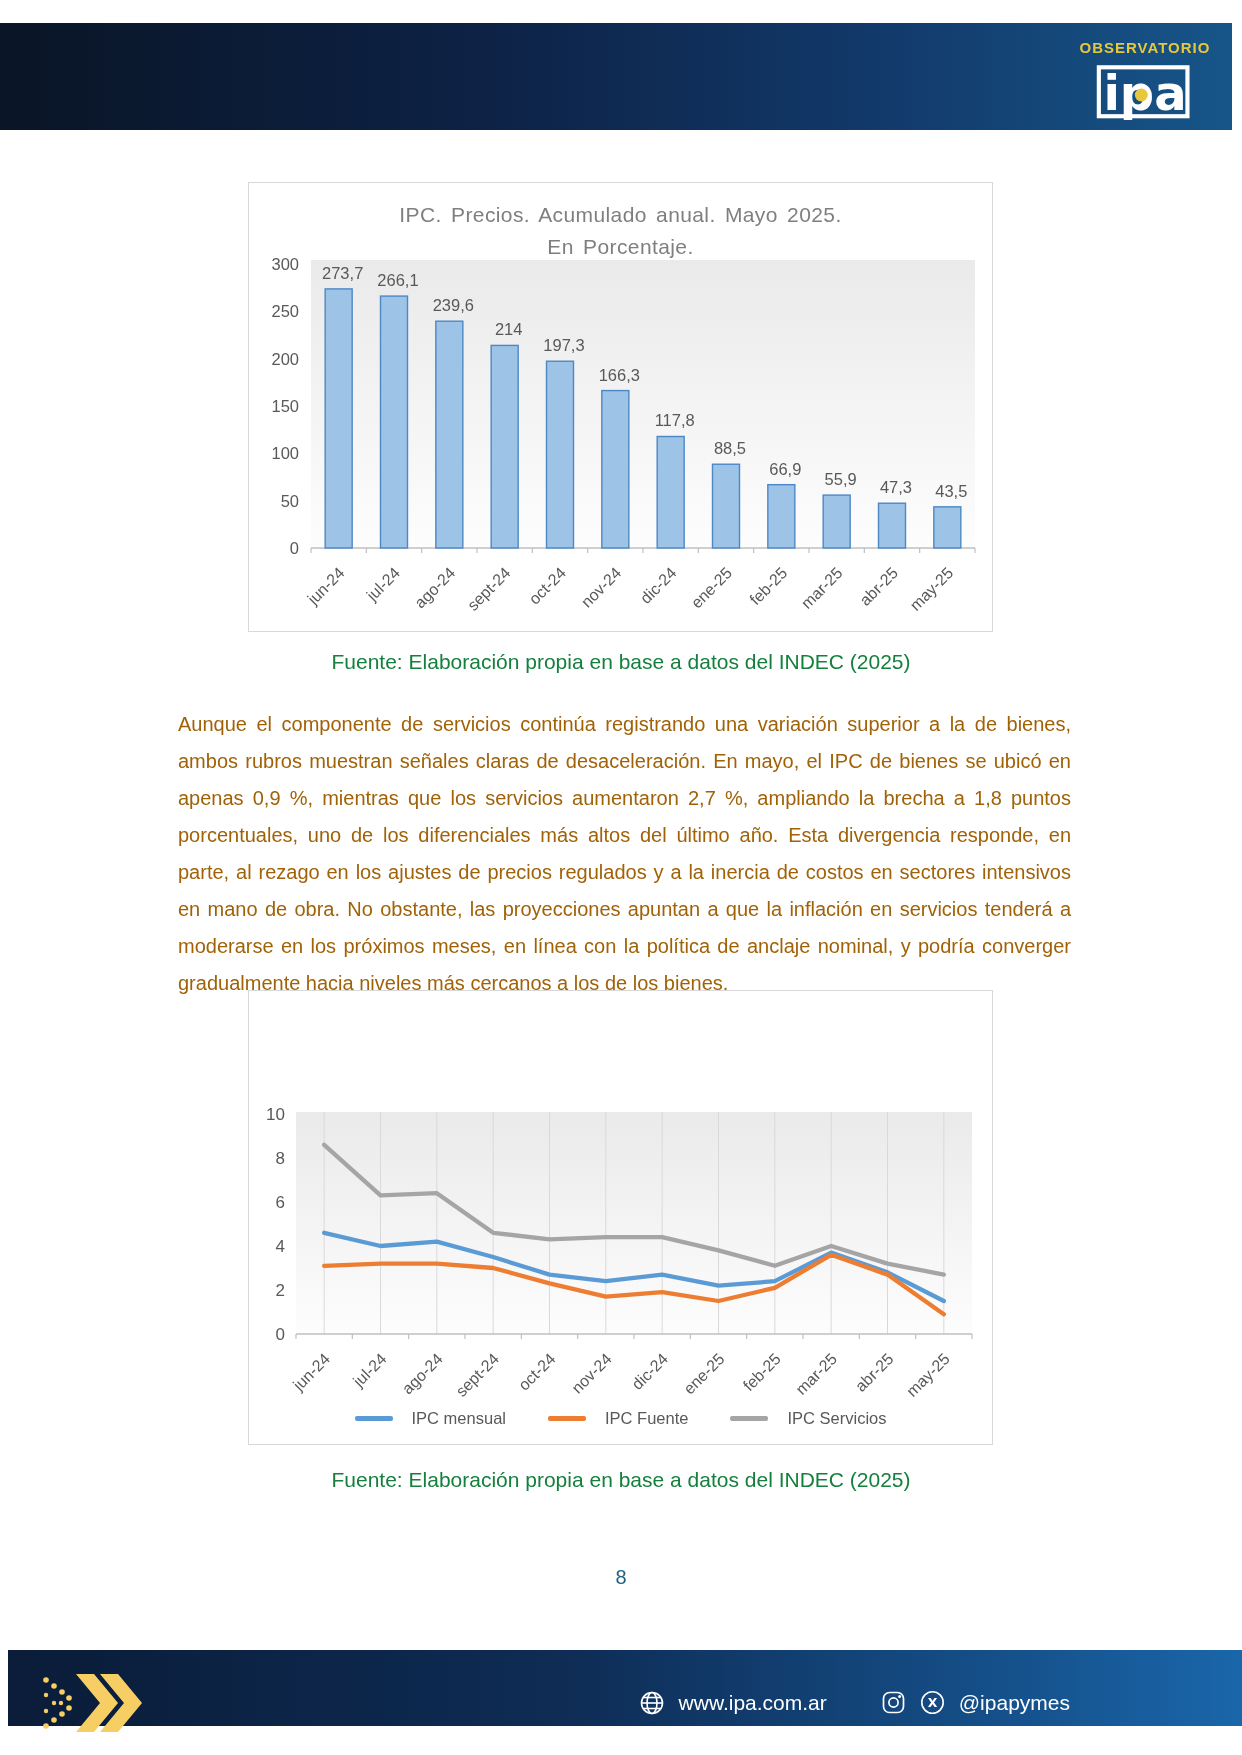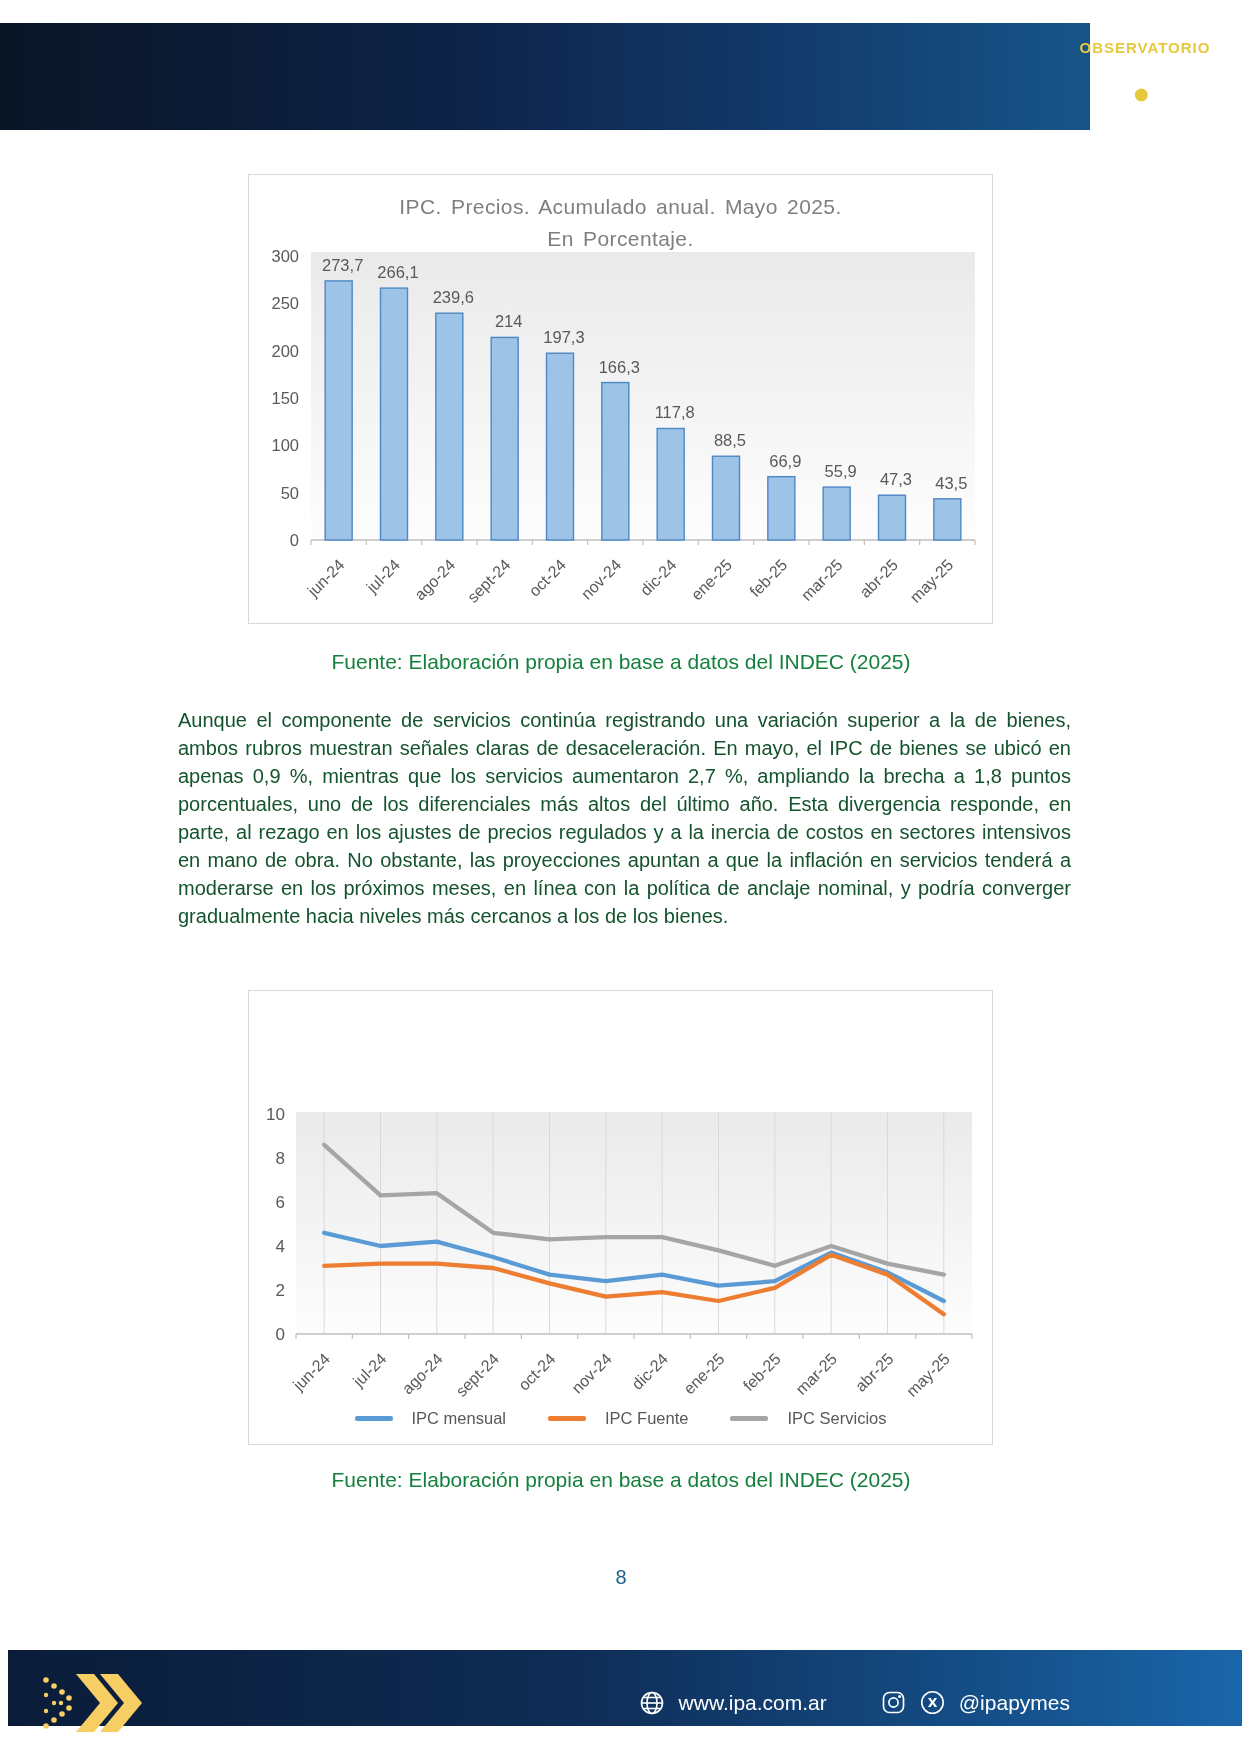--- a/index.html
+++ b/index.html
@@ -2,34 +2,34 @@
 <html><head>
 <meta charset="utf-8">
 <style>
   html,body{margin:0;padding:0;}
   body{
     width:1242px;height:1755px;position:relative;background:#ffffff;
     font-family:"Liberation Sans", sans-serif;overflow:hidden;
   }
   
   .header-band{
-    position:absolute;left:0;top:23px;width:1090px;height:107px;
+    position:absolute;left:0;top:23px;width:1232px;height:107px;
     background:linear-gradient(90deg,#0a1526 0%,#0d2246 40%,#123a6b 72%,#175589 100%);
   }
   .brand-block{position:absolute;left:1040px;top:16px;width:210px;text-align:center;}
   .brand-observatorio{
     color:#e7c83c;font-weight:bold;font-size:15px;letter-spacing:1px;margin-bottom:3px;
   }
   .brand-tagline{color:#ffffff;font-size:12.5px;margin-top:3px;}
   
   .chart-box{
     position:absolute;left:248px;width:745px;background:#ffffff;
     border:1.5px solid #d8d8d8;box-sizing:border-box;
   }
-  #chart1-box{top:174px;height:450px;}
+  #chart1-box{top:182px;height:450px;}
   #chart2-box{top:990px;height:455px;}
   .chart-title{
     position:absolute;top:16px;left:0;width:100%;text-align:center;
     color:#7f7f7f;font-size:21px;letter-spacing:.4px;word-spacing:3px;line-height:32px;
   }
   .chart-svg{position:absolute;left:0;top:70px;}
   .legend-row{
     position:absolute;bottom:16px;left:0;width:100%;
     display:flex;justify-content:center;align-items:center;gap:42px;
   }
@@ -38,21 +38,21 @@
   .leg-label{color:#595959;font-size:16.5px;}
   
   .caption{
     position:absolute;left:0;width:1242px;text-align:center;
     color:#15803d;font-size:21px;
   }
   #caption1{top:650px;}
   #caption2{top:1468px;}
   .body-paragraph{
     position:absolute;left:178px;top:706px;width:893px;
-    color:#14532d;font-size:20px;line-height:28px;text-align:justify;
+    color:#a16207;font-size:20px;line-height:37px;text-align:justify;
   }
   .page-number{
     position:absolute;left:0;top:1566px;width:1242px;text-align:center;
     color:#1f6287;font-size:20px;
   }
   
   .footer-band{
     position:absolute;left:8px;top:1650px;width:1242px;height:76px;
     background:linear-gradient(90deg,#0a1c38 0%,#0e2c55 45%,#15508a 80%,#1a67ab 100%);
   }

